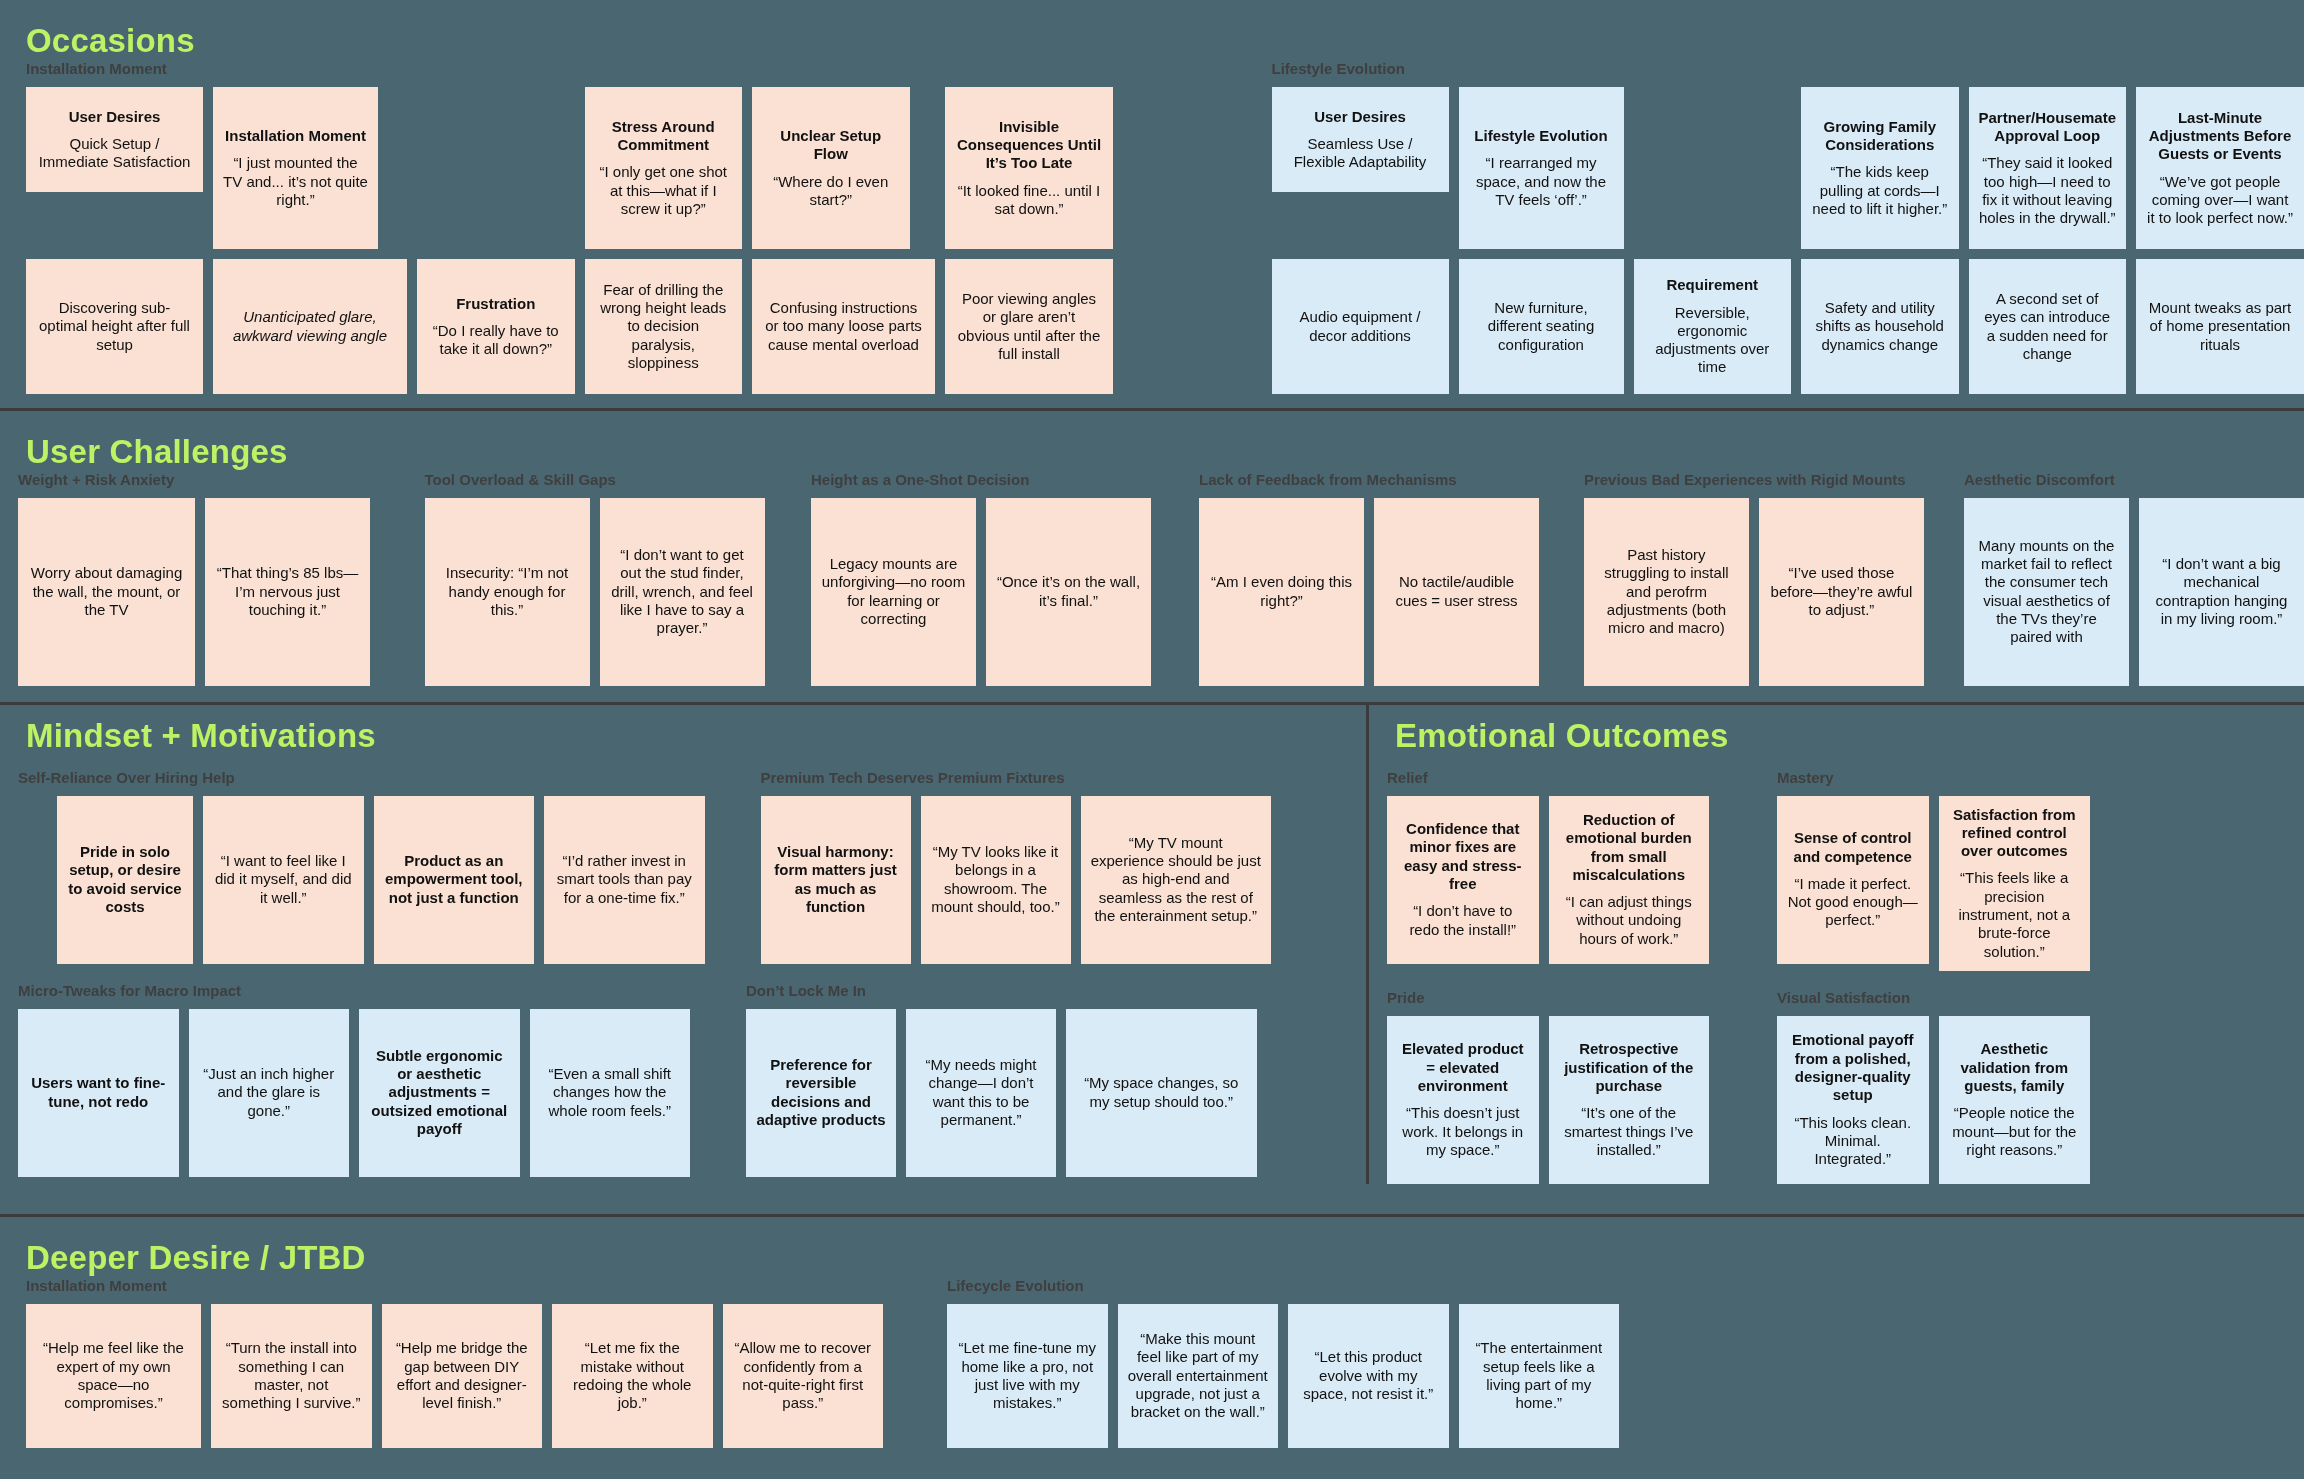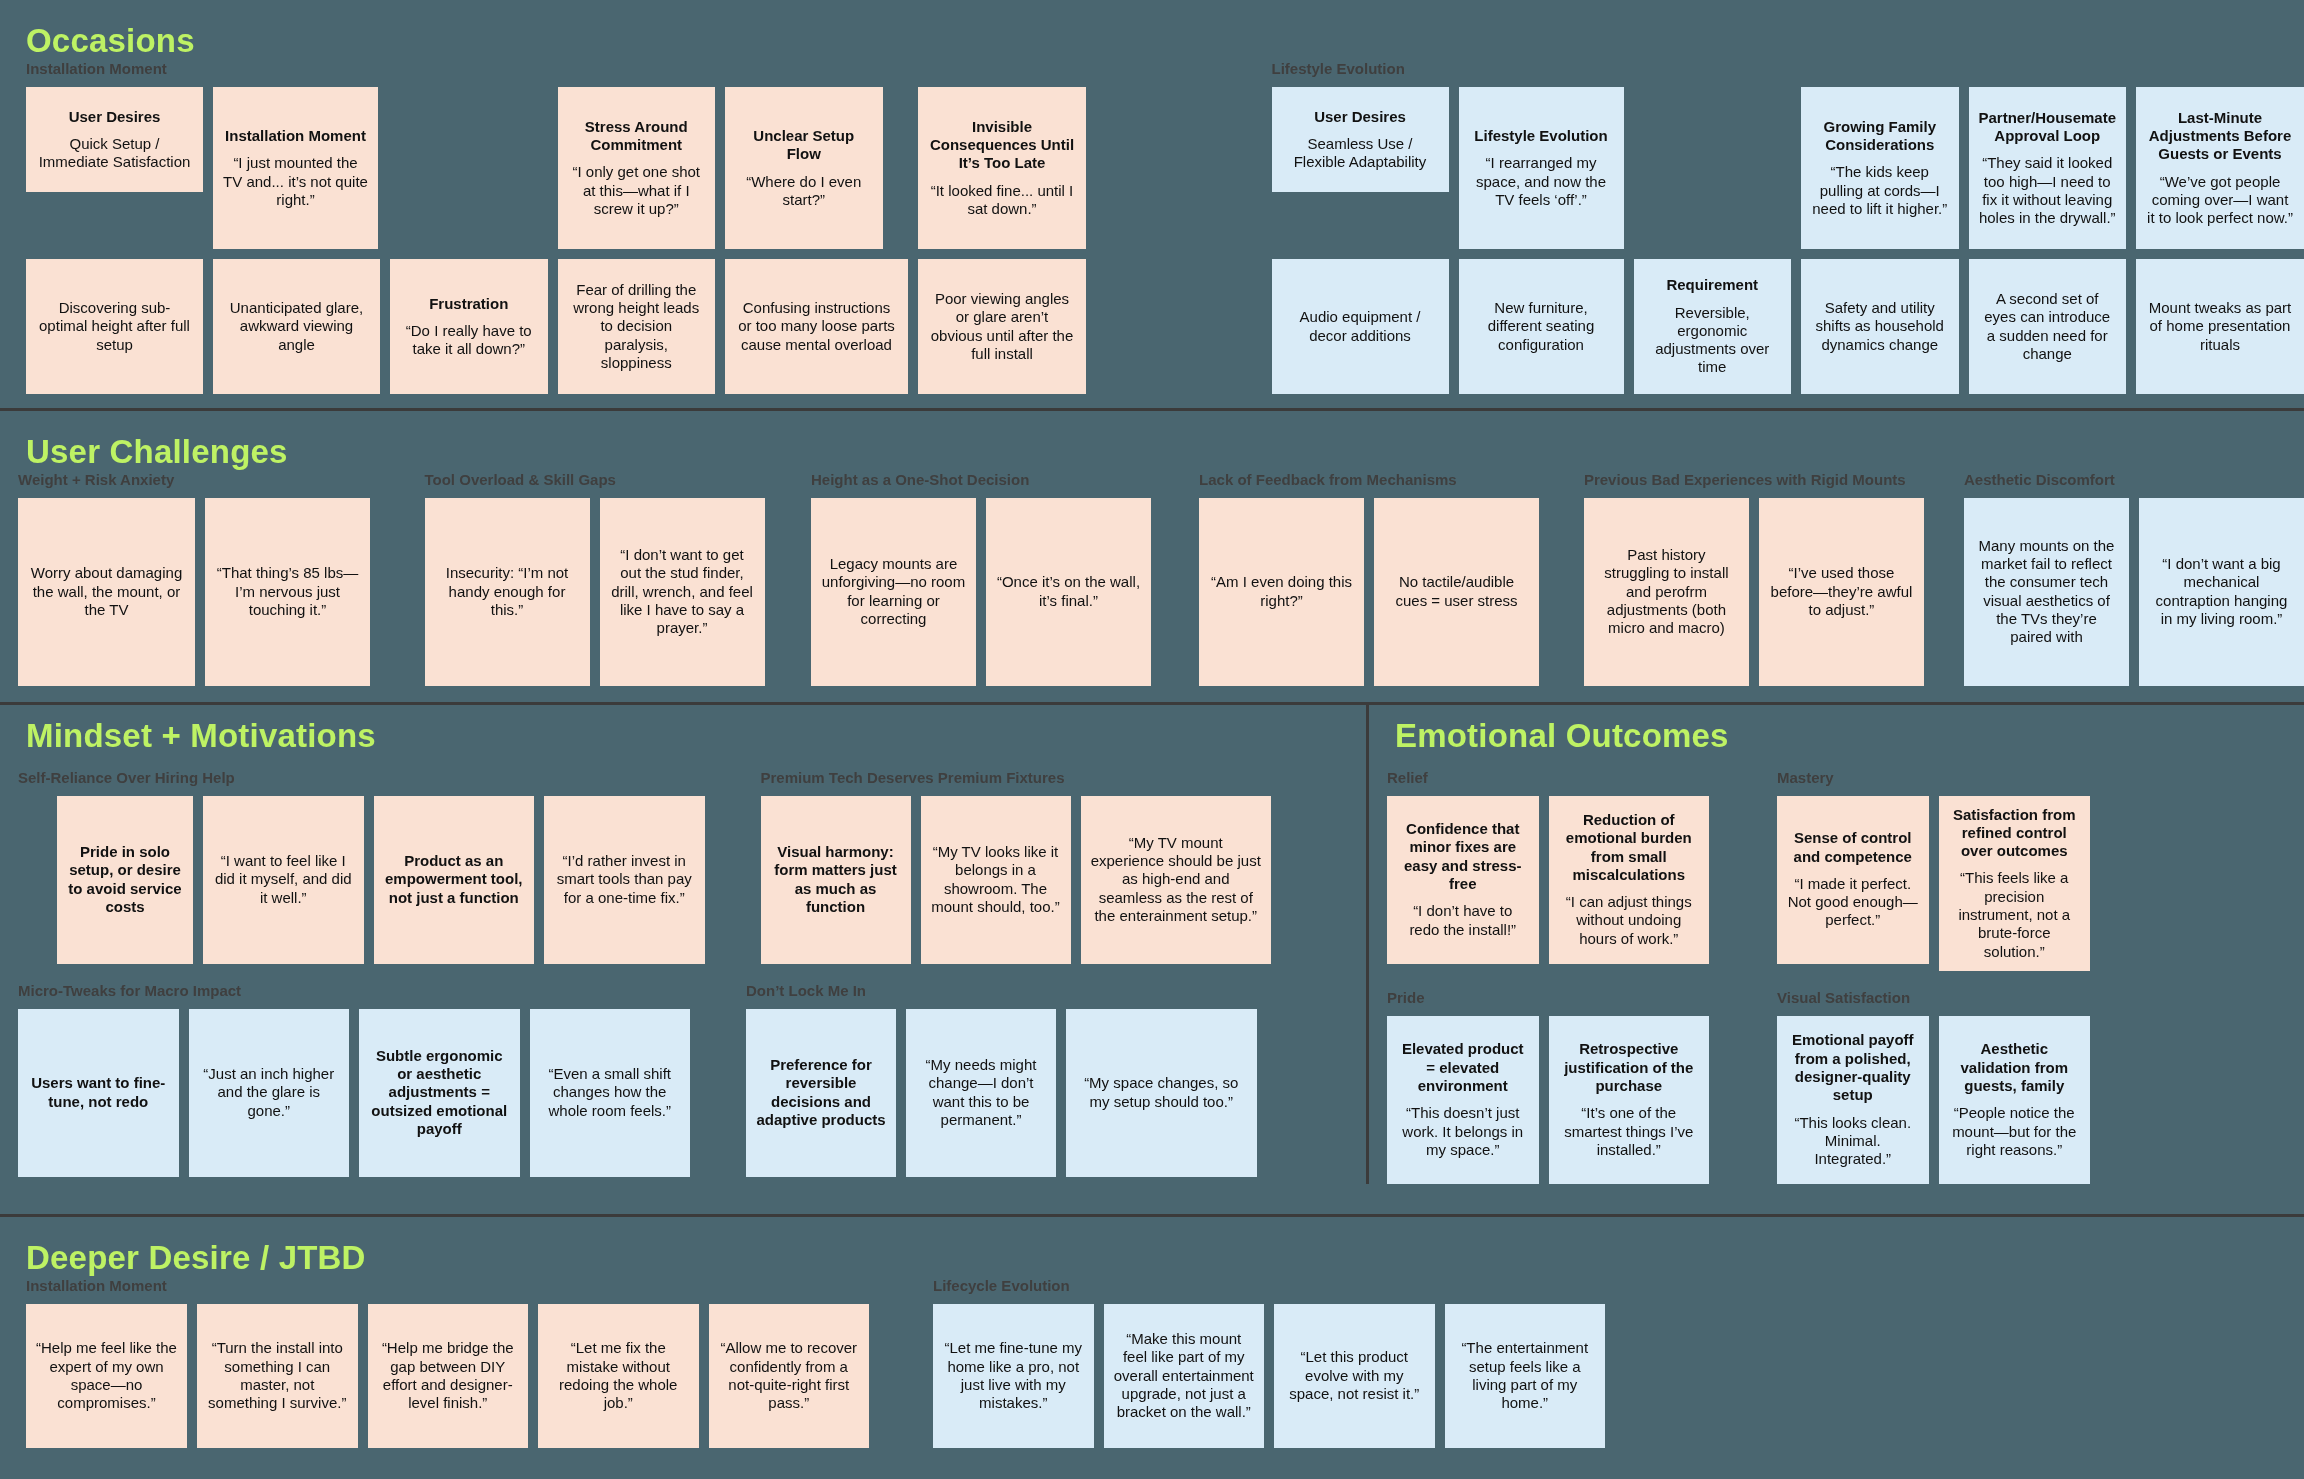--- a/index.html
+++ b/index.html
@@ -91,21 +91,21 @@
                 <div class="bd">Discovering sub-optimal height after full setup</div>
               </div>
             </div>
             <div class="occ-stack">
               <div style="height: 162px; display: flex; align-items: flex-start;">
                 <div class="card peach" style="width: 165px; min-height: 162px;">
                   <div class="hd">Installation Moment</div>
                   <div class="bd">“I just mounted the TV and... it’s not quite right.”</div>
                 </div>
               </div>
-              <div class="card peach" style="width: 167px; min-height: 135px;">
+              <div class="card peach" style="width: 194px; min-height: 135px; font-style: italic;">
                 <div class="bd">Unanticipated glare, awkward viewing angle</div>
               </div>
             </div>
             <div class="occ-stack">
               <div style="height: 162px; display: flex; align-items: flex-start;">
                 <div style="width: 157.5px; min-height: 162px;"></div>
               </div>
               <div class="card peach" style="width: 157.5px; min-height: 135px;">
                 <div class="hd">Frustration</div>
                 <div class="bd">“Do I really have to take it all down?”</div>
@@ -439,21 +439,21 @@
   </div>
 
   <div class="rule" style="margin-top:30px"></div>
 
   <section id="jtbd">
     <div class="section-title">Deeper Desire / JTBD</div>
     <div class="jtbd-wrap">
       <div>
         <div class="group-title">Installation Moment</div>
         <div class="cards" id="jt-g0">
-            <div class="card peach" style="width: 161px; min-height: 144px;">
+            <div class="card peach" style="width: 175px; min-height: 144px;">
               <div class="bd">“Help me feel like the expert of my own space—no compromises.”</div>
             </div>
             <div class="card peach" style="width: 160.5px; min-height: 144px;">
               <div class="bd">“Turn the install into something I can master, not something I survive.”</div>
             </div>
             <div class="card peach" style="width: 160.5px; min-height: 144px;">
               <div class="bd">“Help me bridge the gap between DIY effort and designer-level finish.”</div>
             </div>
             <div class="card peach" style="width: 160.5px; min-height: 144px;">
               <div class="bd">“Let me fix the mistake without redoing the whole job.”</div>

